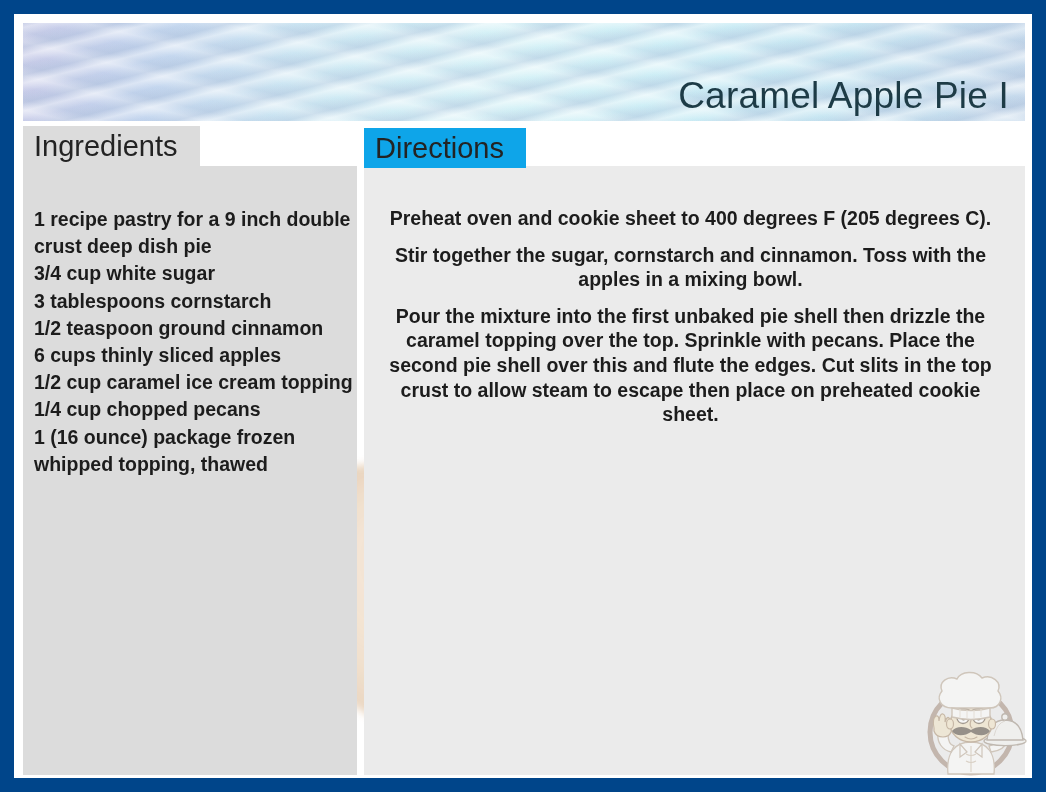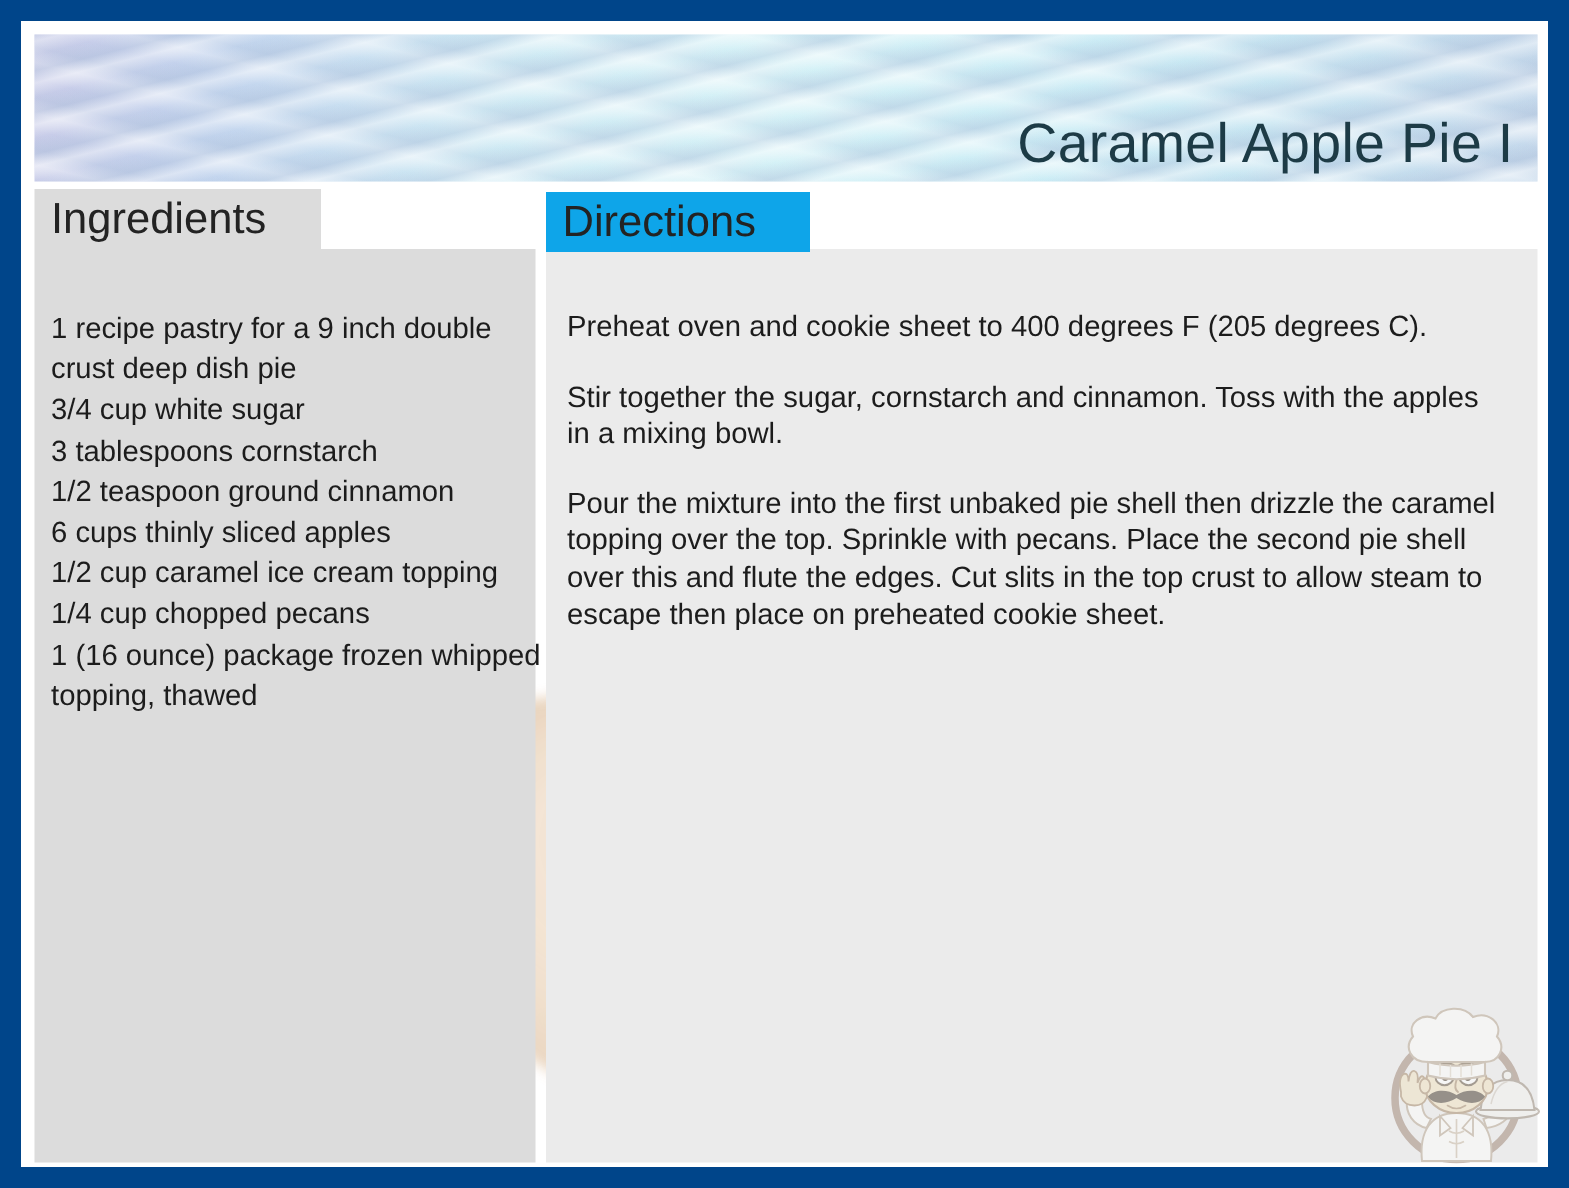--- a/index.html
+++ b/index.html
@@ -97,54 +97,56 @@
   }
 
   
   .tab {
     position:absolute;
     height:40px;
     background:#dcdcdc;
     display:flex;
     align-items:center;
     padding-left:11px;
-    padding-right:36px;
+    padding-right:22px;
     justify-content:center;
   }
   #ingredients-tab { left:9px; top:112px; background:#dcdcdc; }
   #directions-tab  { left:350px; top:114px; background:#0ea5e9; }
 
   .tab-label {
     font-size:29px;
     color:#232323;
     line-height:1;
     white-space:nowrap;
   }
 
   
   .body-text {
     position:absolute;
     font-size:19.5px;
     color:#1c1c1c;
+    font-weight:bold;
   }
 
   #ingredients-list {
     left:20px; top:192px;
     width:336px;
     line-height:27.2px;
     white-space:pre-line;
   }
 
   #directions-list {
     left:364px; top:192px;
     width:625px;
     line-height:24.6px;
+    text-align:center;
   }
   #directions-list p { margin:0; }
-  #directions-list p + p { margin-top:22px; }
+  #directions-list p + p { margin-top:12px; }
 
   
   #chef-logo {
     position:absolute;
     left:896px; top:652px;
     width:122px; height:122px;
     opacity:0.55;
     pointer-events:none;
   }
   #chef-logo svg { display:block; width:100%; height:100%; }

